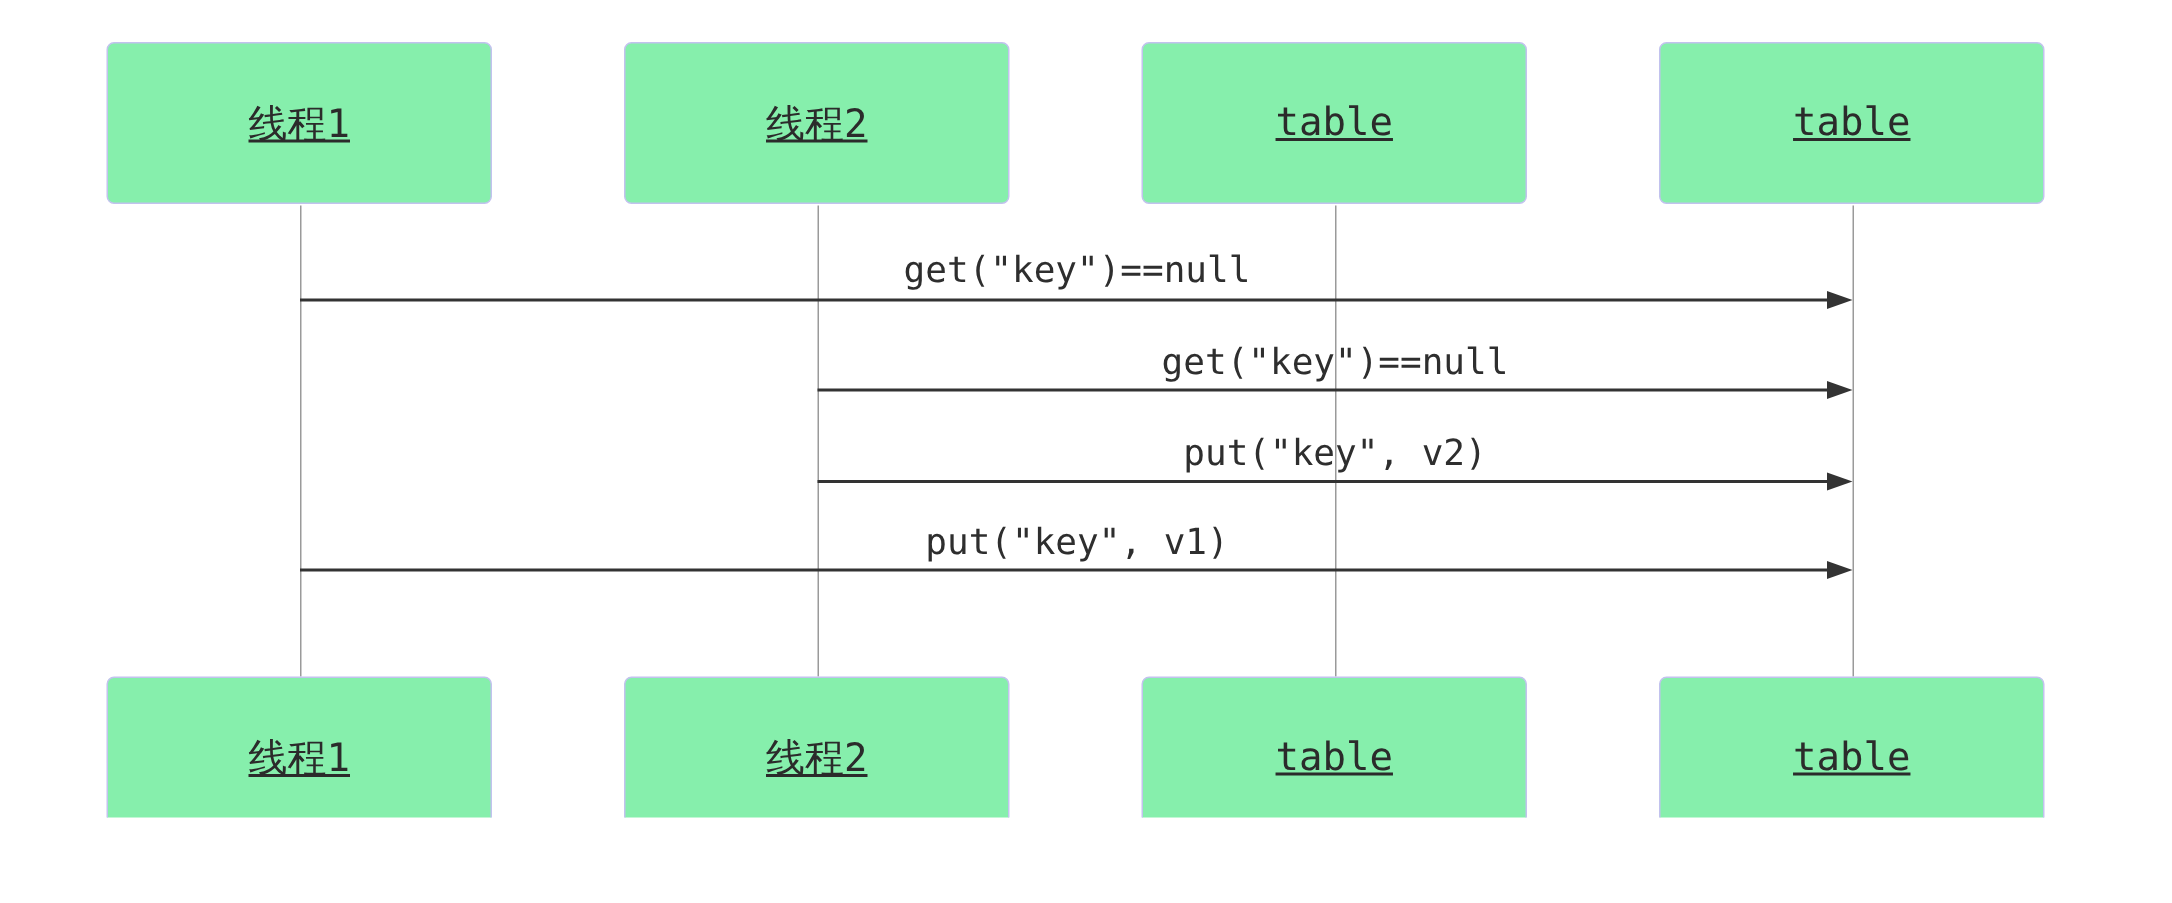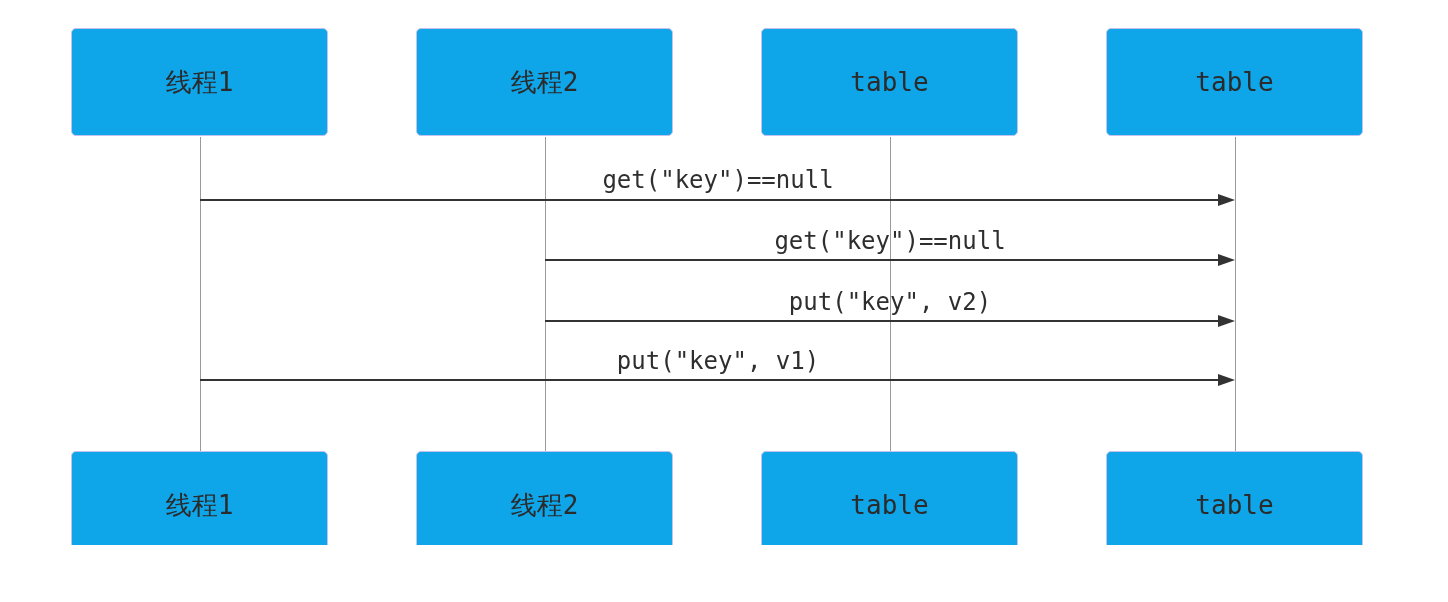--- a/index.html
+++ b/index.html
@@ -12,29 +12,30 @@
     position: relative;
     width: 1448px;
     height: 545px;      
     overflow: hidden;
     background: #ffffff;
   }
   .actor {
     position: absolute;
     width: 257px;
     height: 108px;
-    background: #0ea5e9;
+    background: #86efac;
     border: 1.5px solid #c2c2ee;
     border-radius: 5px;
     display: flex;
     align-items: center;
     justify-content: center;
     font-size: 26px;
     color: #2b2b2b;
     box-sizing: border-box;
+    text-decoration: underline;
   }
   .actor.top    { top: 28px; }
   .actor.bottom { top: 451px; }
   .lifeline {
     position: absolute;
     top: 137px;
     height: 314px;
     width: 1px;
     background: #9a9a9a;
   }

